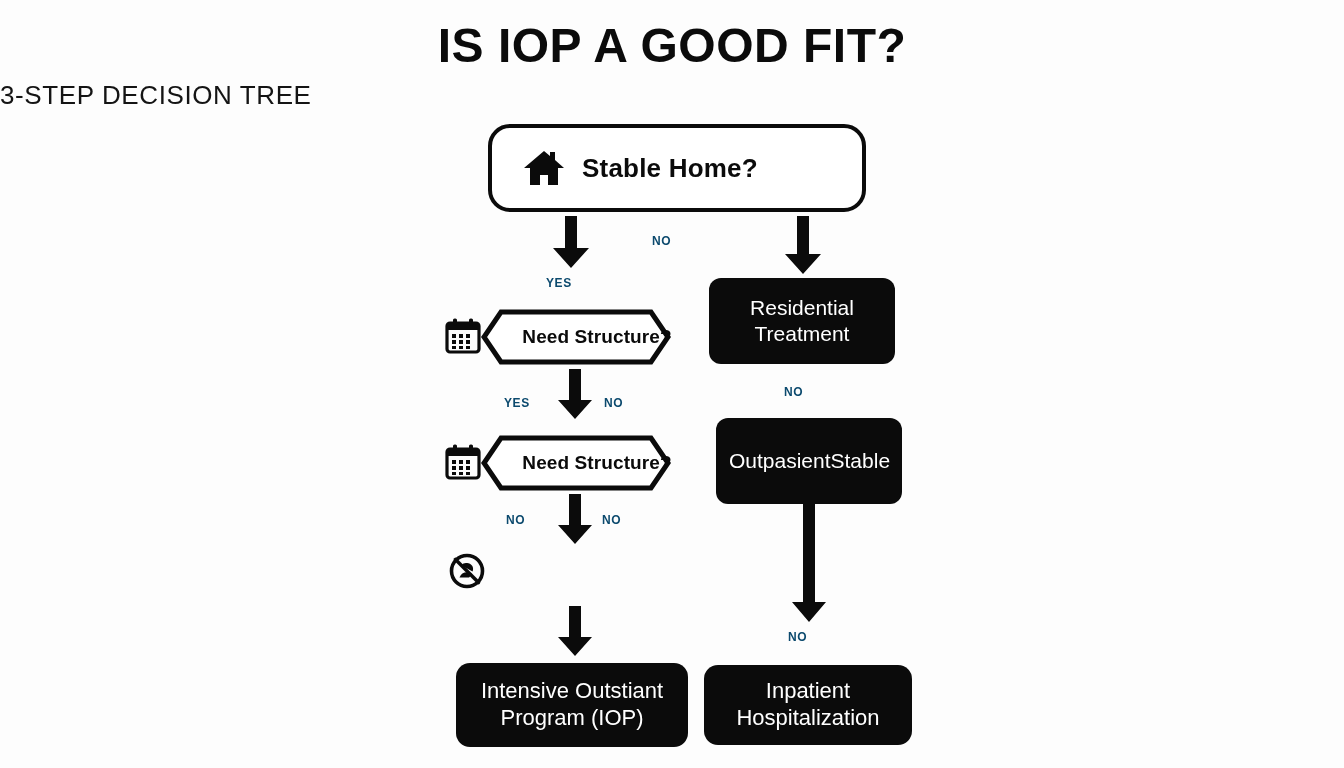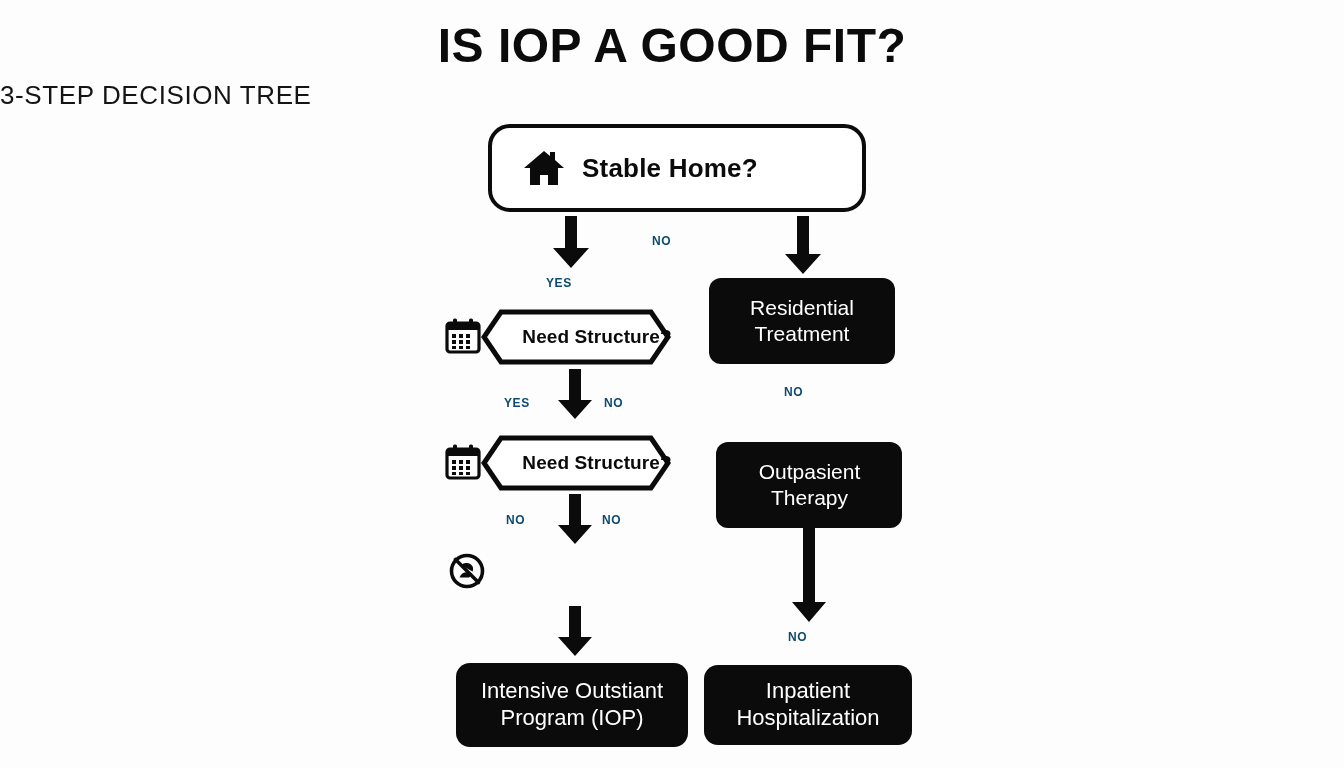--- a/index.html
+++ b/index.html
@@ -188,23 +188,23 @@
   <div class="arrow" style="left:556px; top:369px;">
     <svg width="38" height="52" viewBox="0 0 38 52" aria-hidden="true">
       <path fill="#0b0b0b" d="M13 0 H25 V31 H36 L19 50 L2 31 H13 Z"></path>
     </svg>
   </div>
   <div class="edge-label" style="left:504px; top:396px;">YES</div>
   <div class="edge-label" style="left:604px; top:396px;">NO</div>
 
   <div class="edge-label" style="left:784px; top:385px;">NO</div>
 
-  <div class="node solid-box" style="left:716px; top:442px; width:186px; height:86px; flex-direction:column;padding-left:13px;">
+  <div class="node solid-box" style="left:716px; top:418px; width:186px; height:86px; flex-direction:row;padding-left:13px;">
     <span>Outpasient</span>
-    <span>Therapy</span>
+    <span>Stable</span>
   </div>
 
   <span class="icon" style="left:444px; top:443px;">
     <svg width="38" height="38" viewBox="0 0 38 38" aria-hidden="true">
       <rect x="3" y="6" width="32" height="29" rx="3" fill="none" stroke="#0b0b0b" stroke-width="3.2"></rect>
       <rect x="3" y="6" width="32" height="7" fill="#0b0b0b"></rect>
       <rect x="9" y="1.5" width="4" height="7" rx="1.6" fill="#0b0b0b"></rect>
       <rect x="25" y="1.5" width="4" height="7" rx="1.6" fill="#0b0b0b"></rect>
       <g fill="#0b0b0b">
         <rect x="8" y="17" width="4" height="4"></rect>

